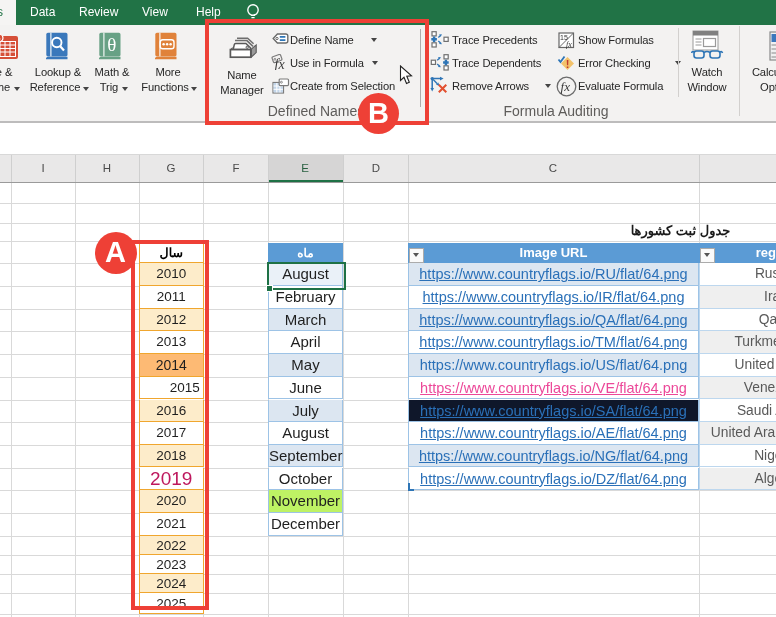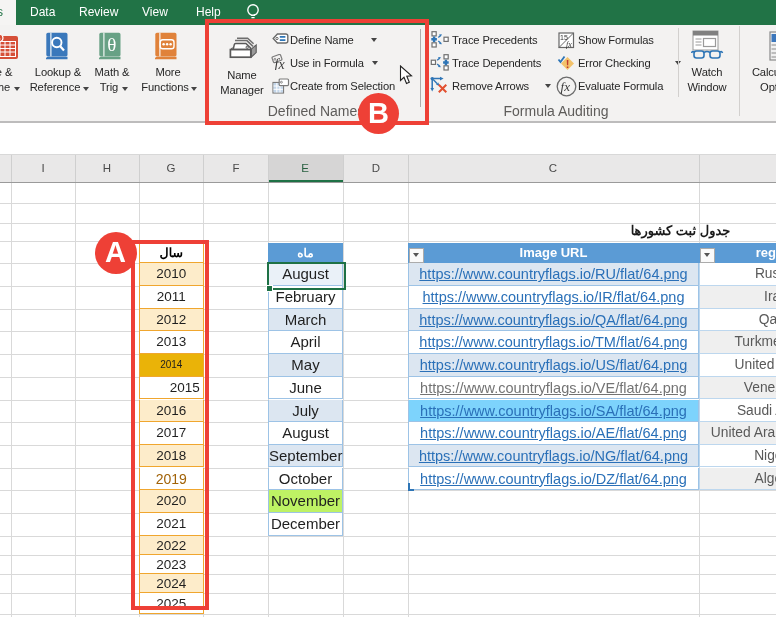--- a/index.html
+++ b/index.html
@@ -254,26 +254,26 @@
 <div class="vgrid" style="left:408px;"></div>
 <div class="vgrid" style="left:699px;"></div>
 </div>
 <div id="sheet">
 <div class="abs" style="left:600px;top:222.5px;width:161px;text-align:center;font-size:13px;font-weight:bold;color:#1a1a1a;" dir="rtl">جدول ثبت کشورها</div>
 <div class="cell" style="left:139px;top:243.3px;width:64.5px;height:20.1px;background:#fff;border:1.5px solid #f0a62e;font-weight:bold;font-size:12.5px;color:#000;line-height:18.1px;" dir="rtl">سال</div>
 <div class="cell" style="left:139px;top:263.4px;width:64.5px;height:22.7px;background:#fdecca;border:1px solid #f0a62e;border-top:none;font-size:13.5px;color:#1f1f1f;line-height:22.7px;">2010</div>
 <div class="cell" style="left:139px;top:286.1px;width:64.5px;height:22.7px;background:#fff;border:1px solid #f0a62e;border-top:none;font-size:13.5px;color:#1f1f1f;line-height:22.7px;">2011</div>
 <div class="cell" style="left:139px;top:308.8px;width:64.5px;height:22.7px;background:#fdecca;border:1px solid #f0a62e;border-top:none;font-size:13.5px;color:#1f1f1f;line-height:22.7px;">2012</div>
 <div class="cell" style="left:139px;top:331.4px;width:64.5px;height:22.7px;background:#fff;border:1px solid #f0a62e;border-top:none;font-size:13.5px;color:#1f1f1f;line-height:22.7px;">2013</div>
-<div class="cell" style="left:139px;top:354.1px;width:64.5px;height:22.7px;background:#eab308;border:1px solid #f0a62e;border-top:none;font-size:10px;color:#1f1f1f;line-height:22.7px;">2014</div>
+<div class="cell" style="left:139px;top:354.1px;width:64.5px;height:22.7px;background:#fdba74;border:1px solid #f0a62e;border-top:none;font-size:14px;color:#1f1f1f;line-height:22.7px;">2014</div>
 <div class="cell" style="left:139px;top:376.8px;width:64.5px;height:22.7px;background:#fff;border:1px solid #f0a62e;border-top:none;font-size:13.5px;color:#1f1f1f;line-height:22.7px;padding-left:27px;">2015</div>
 <div class="cell" style="left:139px;top:399.5px;width:64.5px;height:22.7px;background:#fdecca;border:1px solid #f0a62e;border-top:none;font-size:13.5px;color:#1f1f1f;line-height:22.7px;">2016</div>
 <div class="cell" style="left:139px;top:422.2px;width:64.5px;height:22.7px;background:#fff;border:1px solid #f0a62e;border-top:none;font-size:13.5px;color:#1f1f1f;line-height:22.7px;">2017</div>
 <div class="cell" style="left:139px;top:444.8px;width:64.5px;height:22.7px;background:#fdecca;border:1px solid #f0a62e;border-top:none;font-size:13.5px;color:#1f1f1f;line-height:22.7px;">2018</div>
-<div class="cell" style="left:139px;top:467.5px;width:64.5px;height:22.7px;background:#fff;border:1px solid #f0a62e;border-top:none;font-size:14px;color:#a16207;line-height:22.7px;">2019</div>
+<div class="cell" style="left:139px;top:467.5px;width:64.5px;height:22.7px;background:#fff;border:1px solid #f0a62e;border-top:none;font-size:19px;color:#be185d;line-height:22.7px;">2019</div>
 <div class="cell" style="left:139px;top:490.2px;width:64.5px;height:22.7px;background:#fdecca;border:1px solid #f0a62e;border-top:none;font-size:13.5px;color:#1f1f1f;line-height:22.7px;">2020</div>
 <div class="cell" style="left:139px;top:512.9px;width:64.5px;height:22.7px;background:#fff;border:1px solid #f0a62e;border-top:none;font-size:13.5px;color:#1f1f1f;line-height:22.7px;">2021</div>
 <div class="cell" style="left:139px;top:535.6px;width:64.5px;height:19.1px;background:#fdecca;border:1px solid #f0a62e;border-top:none;font-size:13.5px;color:#1f1f1f;line-height:19.1px;">2022</div>
 <div class="cell" style="left:139px;top:554.7px;width:64.5px;height:19.1px;background:#fff;border:1px solid #f0a62e;border-top:none;font-size:13.5px;color:#1f1f1f;line-height:19.1px;">2023</div>
 <div class="cell" style="left:139px;top:573.8px;width:64.5px;height:19.1px;background:#fdecca;border:1px solid #f0a62e;border-top:none;font-size:13.5px;color:#1f1f1f;line-height:19.1px;">2024</div>
 <div class="cell" style="left:139px;top:592.9px;width:64.5px;height:21px;background:#fff;border:1px solid #f0a62e;border-top:none;font-size:13.5px;color:#1f1f1f;line-height:21px;">2025</div>
 <div class="cell" style="left:268px;top:243.3px;width:75px;height:20.1px;background:#5b9bd5;font-weight:bold;font-size:12px;color:#fff;line-height:20.1px;" dir="rtl">ماه</div>
 <div class="cell" style="left:268px;top:263.4px;width:75px;height:22.7px;background:#eaf1f8;border:1px solid #9dc3e6;border-top:none;font-size:15px;color:#1f1f1f;line-height:22.7px;">August</div>
 <div class="cell" style="left:268px;top:286.1px;width:75px;height:22.7px;background:#fff;border:1px solid #9dc3e6;border-top:none;font-size:15px;color:#1f1f1f;line-height:22.7px;">February</div>
 <div class="cell" style="left:268px;top:308.8px;width:75px;height:22.7px;background:#dce6f1;border:1px solid #9dc3e6;border-top:none;font-size:15px;color:#1f1f1f;line-height:22.7px;">March</div>
@@ -286,23 +286,23 @@
 <div class="cell" style="left:268px;top:467.5px;width:75px;height:22.7px;background:#fff;border:1px solid #9dc3e6;border-top:none;font-size:15px;color:#1f1f1f;line-height:22.7px;">October</div>
 <div class="cell" style="left:268px;top:490.2px;width:75px;height:22.7px;background:#bef264;border:1px solid #9dc3e6;border-top:none;font-size:15px;color:#1f1f1f;line-height:22.7px;">November</div>
 <div class="cell" style="left:268px;top:512.9px;width:75px;height:22.7px;background:#fff;border:1px solid #9dc3e6;border-top:none;font-size:15px;color:#1f1f1f;line-height:22.7px;">December</div>
 <div class="abs" style="left:266.5px;top:262px;width:75px;height:23.5px;border:2px solid #1e7145;"></div>
 <div class="abs" style="left:265.5px;top:284.5px;width:5px;height:5px;background:#1e7145;border:1px solid #fff;"></div>
 <div class="cell" style="left:408px;top:243.3px;width:291px;height:20.1px;background:#5b9bd5;font-weight:bold;font-size:13px;color:#fff;line-height:20.1px;">Image URL</div>
 <div class="cell" style="left:408px;top:263.4px;width:291px;height:22.7px;background:#dce6f1;border:1px solid #9dc3e6;border-top:none;font-size:14.5px;line-height:22.7px;"><span style="color:#2a70b8;text-decoration:underline;">https://www.countryflags.io/RU/flat/64.png</span></div>
 <div class="cell" style="left:408px;top:286.1px;width:291px;height:22.7px;background:#fff;border:1px solid #9dc3e6;border-top:none;font-size:14.5px;line-height:22.7px;"><span style="color:#2a70b8;text-decoration:underline;">https://www.countryflags.io/IR/flat/64.png</span></div>
 <div class="cell" style="left:408px;top:308.8px;width:291px;height:22.7px;background:#dce6f1;border:1px solid #9dc3e6;border-top:none;font-size:14.5px;line-height:22.7px;"><span style="color:#2a70b8;text-decoration:underline;">https://www.countryflags.io/QA/flat/64.png</span></div>
 <div class="cell" style="left:408px;top:331.4px;width:291px;height:22.7px;background:#fff;border:1px solid #9dc3e6;border-top:none;font-size:14.5px;line-height:22.7px;"><span style="color:#2a70b8;text-decoration:underline;">https://www.countryflags.io/TM/flat/64.png</span></div>
-<div class="cell" style="left:408px;top:354.1px;width:291px;height:22.7px;background:#dce6f1;border:1px solid #9dc3e6;border-top:none;font-size:14.5px;line-height:22.7px;"><span style="color:#2a70b8;text-decoration:underline;">https://www.countryflags.io/US/flat/64.png</span></div>
-<div class="cell" style="left:408px;top:376.8px;width:291px;height:22.7px;background:#fff;border:1px solid #9dc3e6;border-top:none;font-size:14.5px;line-height:22.7px;"><span style="color:#737373;text-decoration:underline;">https://www.countryflags.io/VE/flat/64.png</span></div>
-<div class="cell" style="left:408px;top:399.5px;width:291px;height:22.7px;background:#7dd3fc;border:1px solid #9dc3e6;border-top:none;font-size:14.5px;line-height:22.7px;"><span style="color:#2a70b8;text-decoration:underline;">https://www.countryflags.io/SA/flat/64.png</span></div>
+<div class="cell" style="left:408px;top:354.1px;width:291px;height:22.7px;background:#dce6f1;border:1px solid #9dc3e6;border-top:none;font-size:14.5px;line-height:22.7px;"><span style="color:#2a70b8;">https://www.countryflags.io/US/flat/64.png</span></div>
+<div class="cell" style="left:408px;top:376.8px;width:291px;height:22.7px;background:#fff;border:1px solid #9dc3e6;border-top:none;font-size:14.5px;line-height:22.7px;"><span style="color:#ec4899;text-decoration:underline;">https://www.countryflags.io/VE/flat/64.png</span></div>
+<div class="cell" style="left:408px;top:399.5px;width:291px;height:22.7px;background:#0f172a;border:1px solid #9dc3e6;border-top:none;font-size:14.5px;line-height:22.7px;"><span style="color:#2a70b8;text-decoration:underline;">https://www.countryflags.io/SA/flat/64.png</span></div>
 <div class="cell" style="left:408px;top:422.2px;width:291px;height:22.7px;background:#fff;border:1px solid #9dc3e6;border-top:none;font-size:14.5px;line-height:22.7px;"><span style="color:#2a70b8;text-decoration:underline;">https://www.countryflags.io/AE/flat/64.png</span></div>
 <div class="cell" style="left:408px;top:444.8px;width:291px;height:22.7px;background:#dce6f1;border:1px solid #9dc3e6;border-top:none;font-size:14.5px;line-height:22.7px;"><span style="color:#2a70b8;text-decoration:underline;">https://www.countryflags.io/NG/flat/64.png</span></div>
 <div class="cell" style="left:408px;top:467.5px;width:291px;height:22.7px;background:#fff;border:1px solid #9dc3e6;border-top:none;font-size:14.5px;line-height:22.7px;"><span style="color:#2a70b8;text-decoration:underline;">https://www.countryflags.io/DZ/flat/64.png</span></div>
 <div class="abs" style="left:408.5px;top:247.5px;width:15px;height:15px;background:#fafafa;border:1px solid #ababab;box-sizing:border-box;"></div>
 <div class="drop" style="left:412.5px;top:253px;border-top-color:#555;"></div>
 <svg class="abs" style="left:408px;top:483.2px;" width="7" height="8" viewBox="0 0 7 8">
         <path d="M1 0 V7 H6" stroke="#2e75b6" stroke-width="2" fill="none"></path>
       </svg>
 <div class="cell" style="left:699px;top:243.3px;width:153px;height:20.1px;background:#5b9bd5;font-weight:bold;font-size:13px;color:#fff;line-height:20.1px;">region</div>
 <div class="cell" style="left:699px;top:263.4px;width:153px;height:22.7px;background:#fff;border:1px solid #bdd7ee;border-top:none;border-right:none;font-size:13.8px;color:#595959;line-height:22.7px;">Russia</div>

